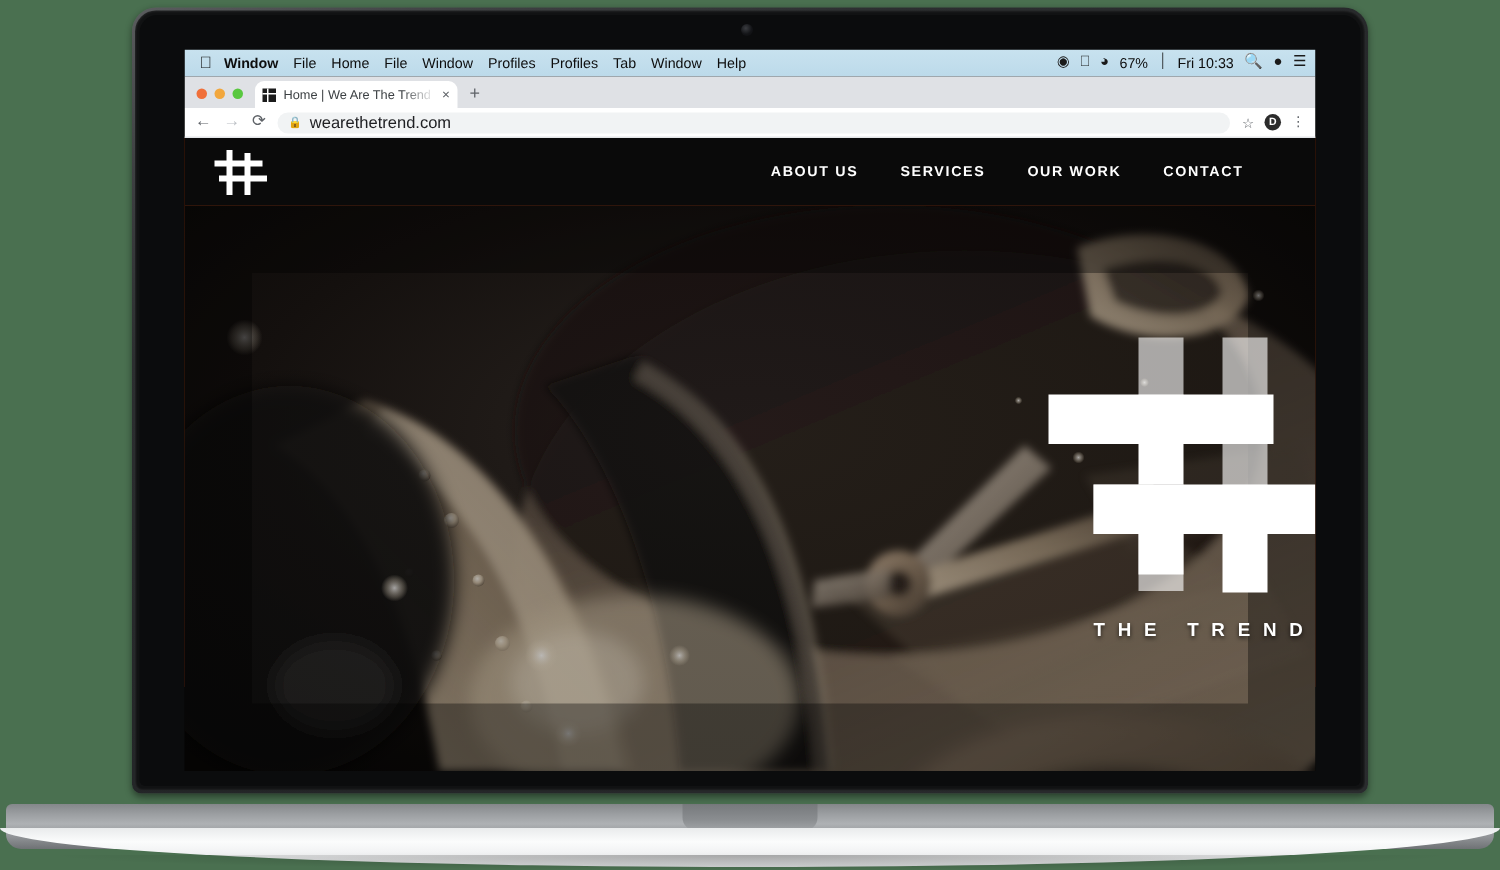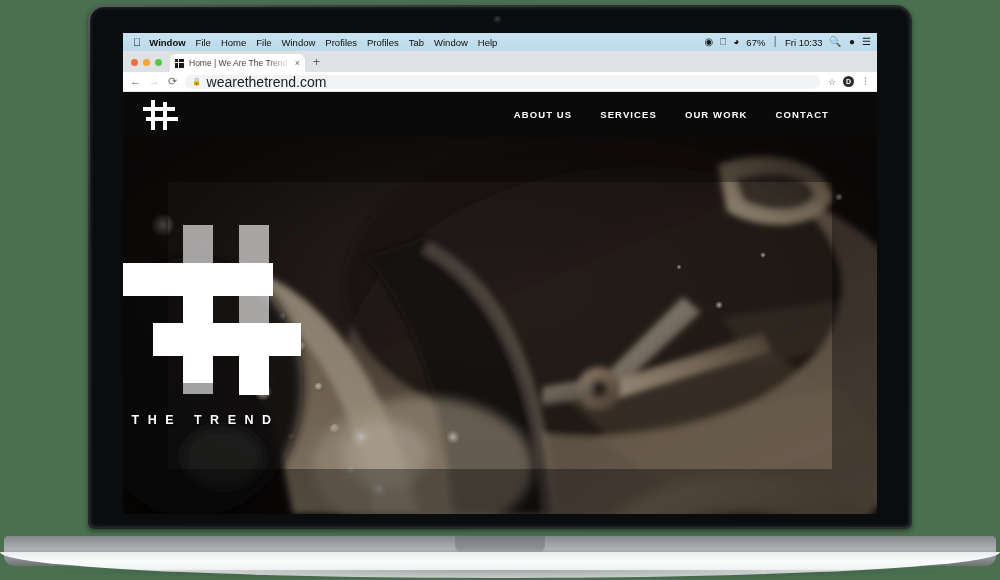--- a/index.html
+++ b/index.html
@@ -113,21 +113,21 @@
     height:20px; background:#fff; display:flex; align-items:center;
     padding:0 7px; gap:8px; border-bottom:1px solid #e3e5e8;
   }
   .navbtn { font-size:11px; color:#5f6368; line-height:1; }
   .navbtn.dim { color:#bdc1c6; }
   #omnibox {
     flex:1; height:14px; background:#f1f3f4; border-radius:7px;
     display:flex; align-items:center; padding:0 7px; gap:5px;
   }
   #omnibox .lock { font-size:7.5px; color:#5f6368; }
-  #omnibox .url { font-size:14px; color:#202124; }
+  #omnibox .url { font-size:11px; color:#202124; }
   .tb-right { display:flex; align-items:center; gap:7px; }
   .star { font-size:9px; color:#5f6368; }
   .avatar {
     width:11px; height:11px; border-radius:50%;
     background:#2b2b2b; color:#fff; font-size:7px;
     display:flex; align-items:center; justify-content:center; font-weight:bold;
   }
   .kebab { font-size:9px; color:#5f6368; letter-spacing:0; line-height:1; }
 
   
@@ -150,21 +150,21 @@
     color:#fff; font-size:9.5px; letter-spacing:1.1px;
     font-weight:bold; white-space:nowrap;
   }
 
   
   #hero { position:relative; width:100%; height:377px; overflow:hidden; background:#161210; }
   #hero-photo { position:absolute; inset:0; }
 
   #hero-overlay {
     position:absolute; inset:0; display:flex; flex-direction:column;
-    align-items:flex-start; justify-content:center; z-index:6;
+    align-items:flex-end; justify-content:center; z-index:6;
   }
   
   #herologo { width:178px; height:170px; margin-bottom:18px; }
   #herologo i { position:absolute; }
   #herologo i.s { background:#fff; }
   #herologo i.t { background:rgba(255,255,255,.62); }
   
   #herologo i.lv-top { left:60px; top:0;   width:30px; height:38px; }
   #herologo i.lv-mid { left:60px; top:38px;width:30px; height:60px; }
   #herologo i.lv-bot { left:60px; top:98px;width:30px; height:60px; }

